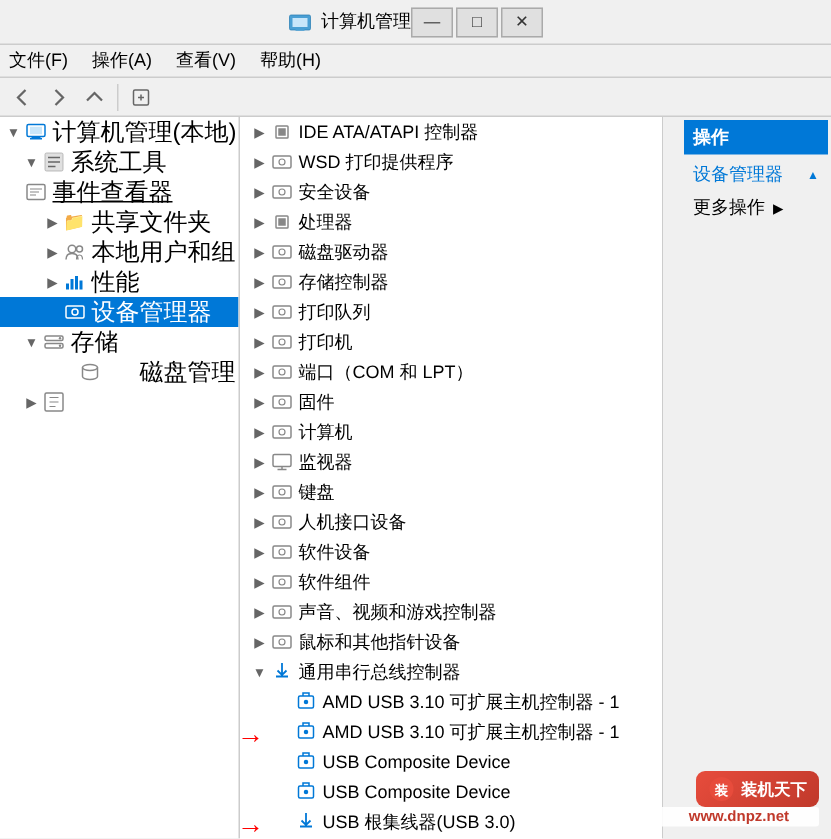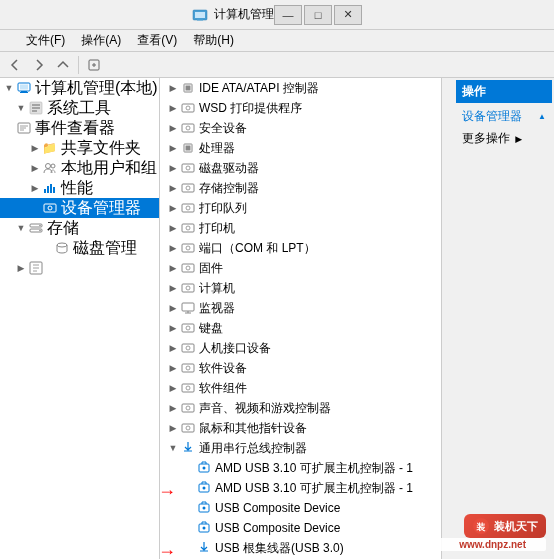--- a/index.html
+++ b/index.html
@@ -47,21 +47,21 @@
       justify-content: center;
       color: #333;
     }
 
     
     .menu-bar {
       height: 22px;
       background: #f0f0f0;
       display: flex;
       align-items: center;
-      padding: 0 20px;
+      padding: 0 0;
       border-bottom: 1px solid #ccc;
       gap: 4px;
     }
     .menu-item {
       padding: 2px 6px;
       cursor: pointer;
       font-size: 12px;
       color: #000;
     }
 
@@ -322,21 +322,21 @@
       <div class="tree-icon">
         <svg width="14" height="14" viewBox="0 0 14 14">
           <rect x="1" y="1" width="12" height="12" rx="1" fill="#e0e0e0" stroke="#aaa" stroke-width="0.5"></rect>
           <path d="M3 4h8M3 7h8M3 10h5" stroke="#666" stroke-width="1"></path>
         </svg>
       </div>
       <span class="tree-label">系统工具</span>
     </div>
 
 
-    <div class="tree-item" style="">
+    <div class="tree-item" style="text-decoration:underline;">
       <div class="tree-expand" style="width:14px;"></div>
       <div class="tree-icon">
         <svg width="14" height="14" viewBox="0 0 14 14">
           <rect x="1" y="2" width="12" height="10" rx="1" fill="none" stroke="#888" stroke-width="1"></rect>
           <path d="M3 5h8M3 7h6M3 9h4" stroke="#888" stroke-width="0.8"></path>
         </svg>
       </div>
       <span class="tree-label">事件查看器</span>
     </div>
 
@@ -389,21 +389,21 @@
         <svg width="14" height="14" viewBox="0 0 14 14">
           <rect x="1" y="3" width="12" height="3" rx="1" fill="none" stroke="#888" stroke-width="1"></rect>
           <rect x="1" y="8" width="12" height="3" rx="1" fill="none" stroke="#888" stroke-width="1"></rect>
           <circle cx="11" cy="4.5" r="0.8" fill="#888"></circle>
           <circle cx="11" cy="9.5" r="0.8" fill="#888"></circle>
         </svg>
       </div>
       <span class="tree-label">存储</span>
     </div>
 
-    <div class="tree-item" style="padding-left:40px;">
+    <div class="tree-item" style="padding-left:16px;justify-content:space-between;">
       <div class="tree-expand" style="width:14px;"></div>
       <div class="tree-icon">
         <svg width="14" height="14" viewBox="0 0 14 14">
           <ellipse cx="7" cy="4" rx="5" ry="2" fill="none" stroke="#888" stroke-width="1"></ellipse>
           <path d="M2 4v6c0 1.1 2.24 2 5 2s5-.9 5-2V4" fill="none" stroke="#888" stroke-width="1"></path>
         </svg>
       </div>
       <span class="tree-label">磁盘管理</span>
     </div>
 

